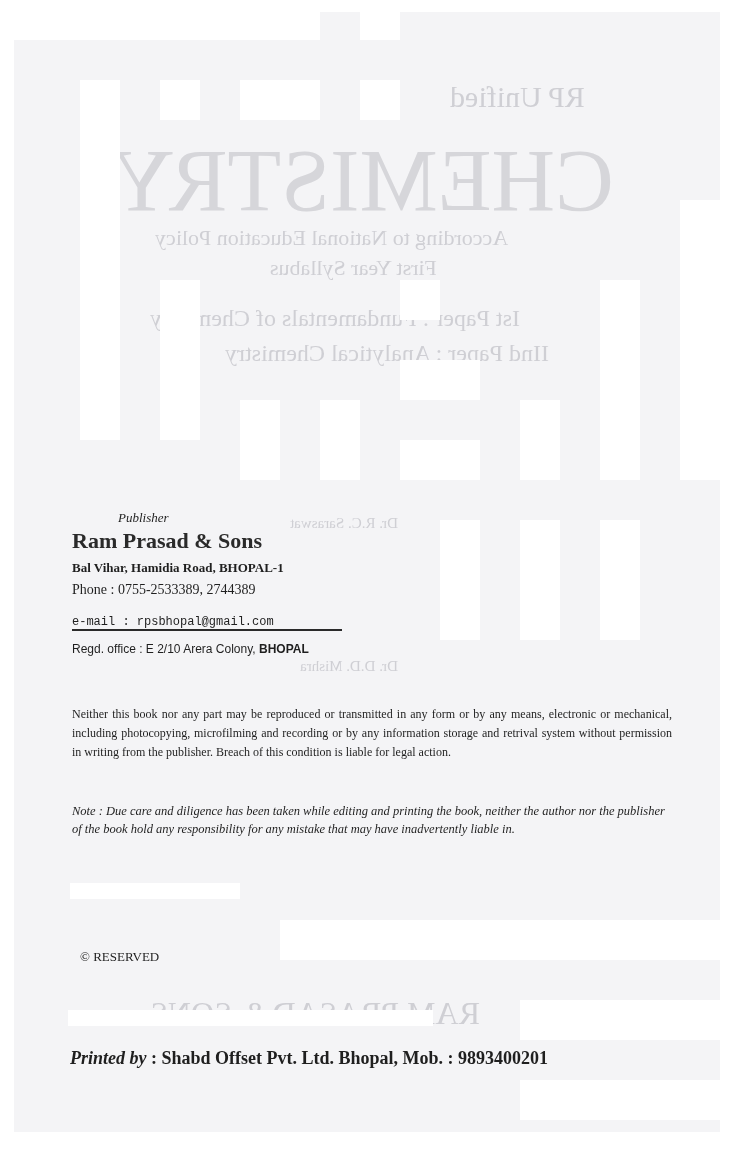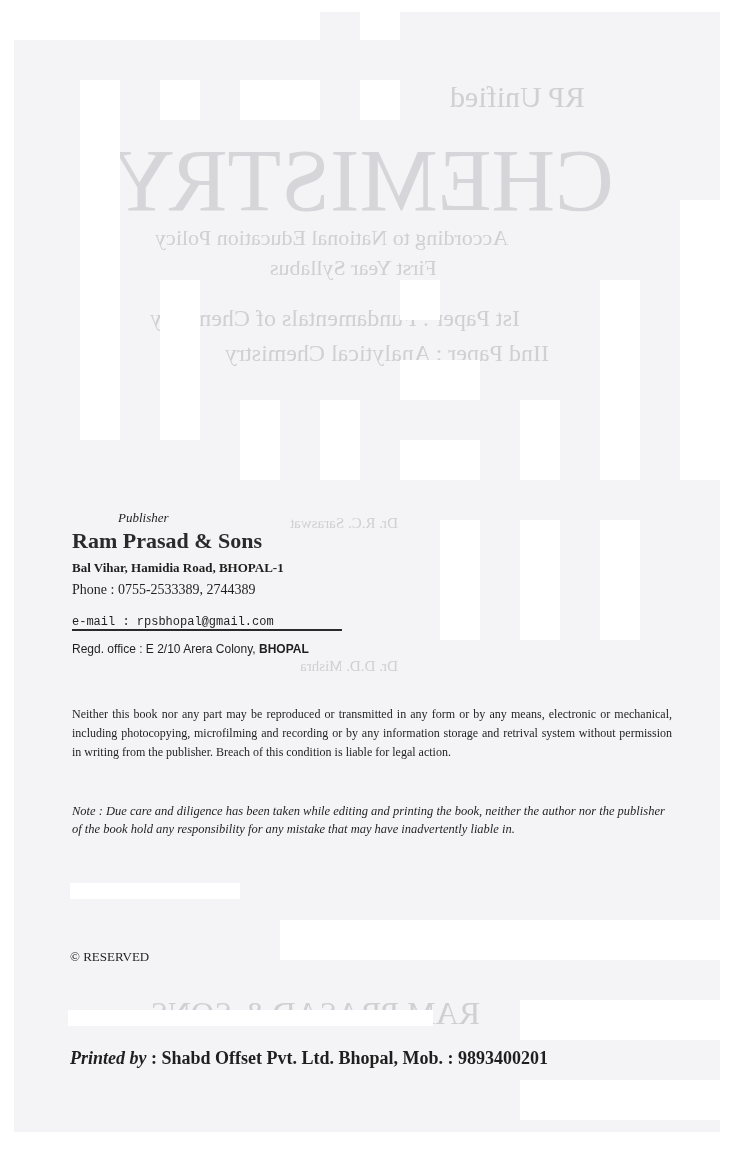--- a/index.html
+++ b/index.html
@@ -11,21 +11,21 @@
   .publisher-label { left:72px; top:510px; font-style:italic; font-size:13px;margin-left:46px; }
   .publisher-name { left:72px; top:528px; font-size:22px; font-weight:bold; color:#2a2a2a; }
   .address { left:72px; top:560px; font-size:13px; font-weight:bold; }
   .phone { left:72px; top:582px; font-size:14px; }
   .email { left:72px; top:607px; font-size:12px; font-family:Liberation Mono, monospace;margin-top:8px; }
   .rule { position:absolute; left:72px; top:629px; width:270px; height:2px; background:#2a2a2a; }
   .regd { left:72px; top:642px; font-size:12px; font-family:"Liberation Sans", sans-serif; }
   .regd b { font-family:"Liberation Sans", sans-serif;text-align:right; }
   .notice { position:absolute; left:72px; top:705px; width:600px; font-size:12px; line-height:19px; text-align:justify; }
   .note { position:absolute; left:72px; top:802px; width:600px; font-size:12.5px; font-style:italic; line-height:18px; }
-  .reserved { left:70px; top:949px; font-size:13px; }
+  .reserved { left:80px; top:949px; font-size:13px; }
   .printed { left:70px; top:1048px; font-size:18px; font-weight:bold; }
   .printed i { font-style:italic; }
 </style>
 </head>
 <body>
 
 <div class="page"></div>
 
 <div class="ghost" style="left:450px;top:80px;font-size:30px;">RP Unified</div>
 <div class="ghost" style="left:110px;top:130px;font-size:88px;color:#d6d6da;">CHEMISTRY</div>

